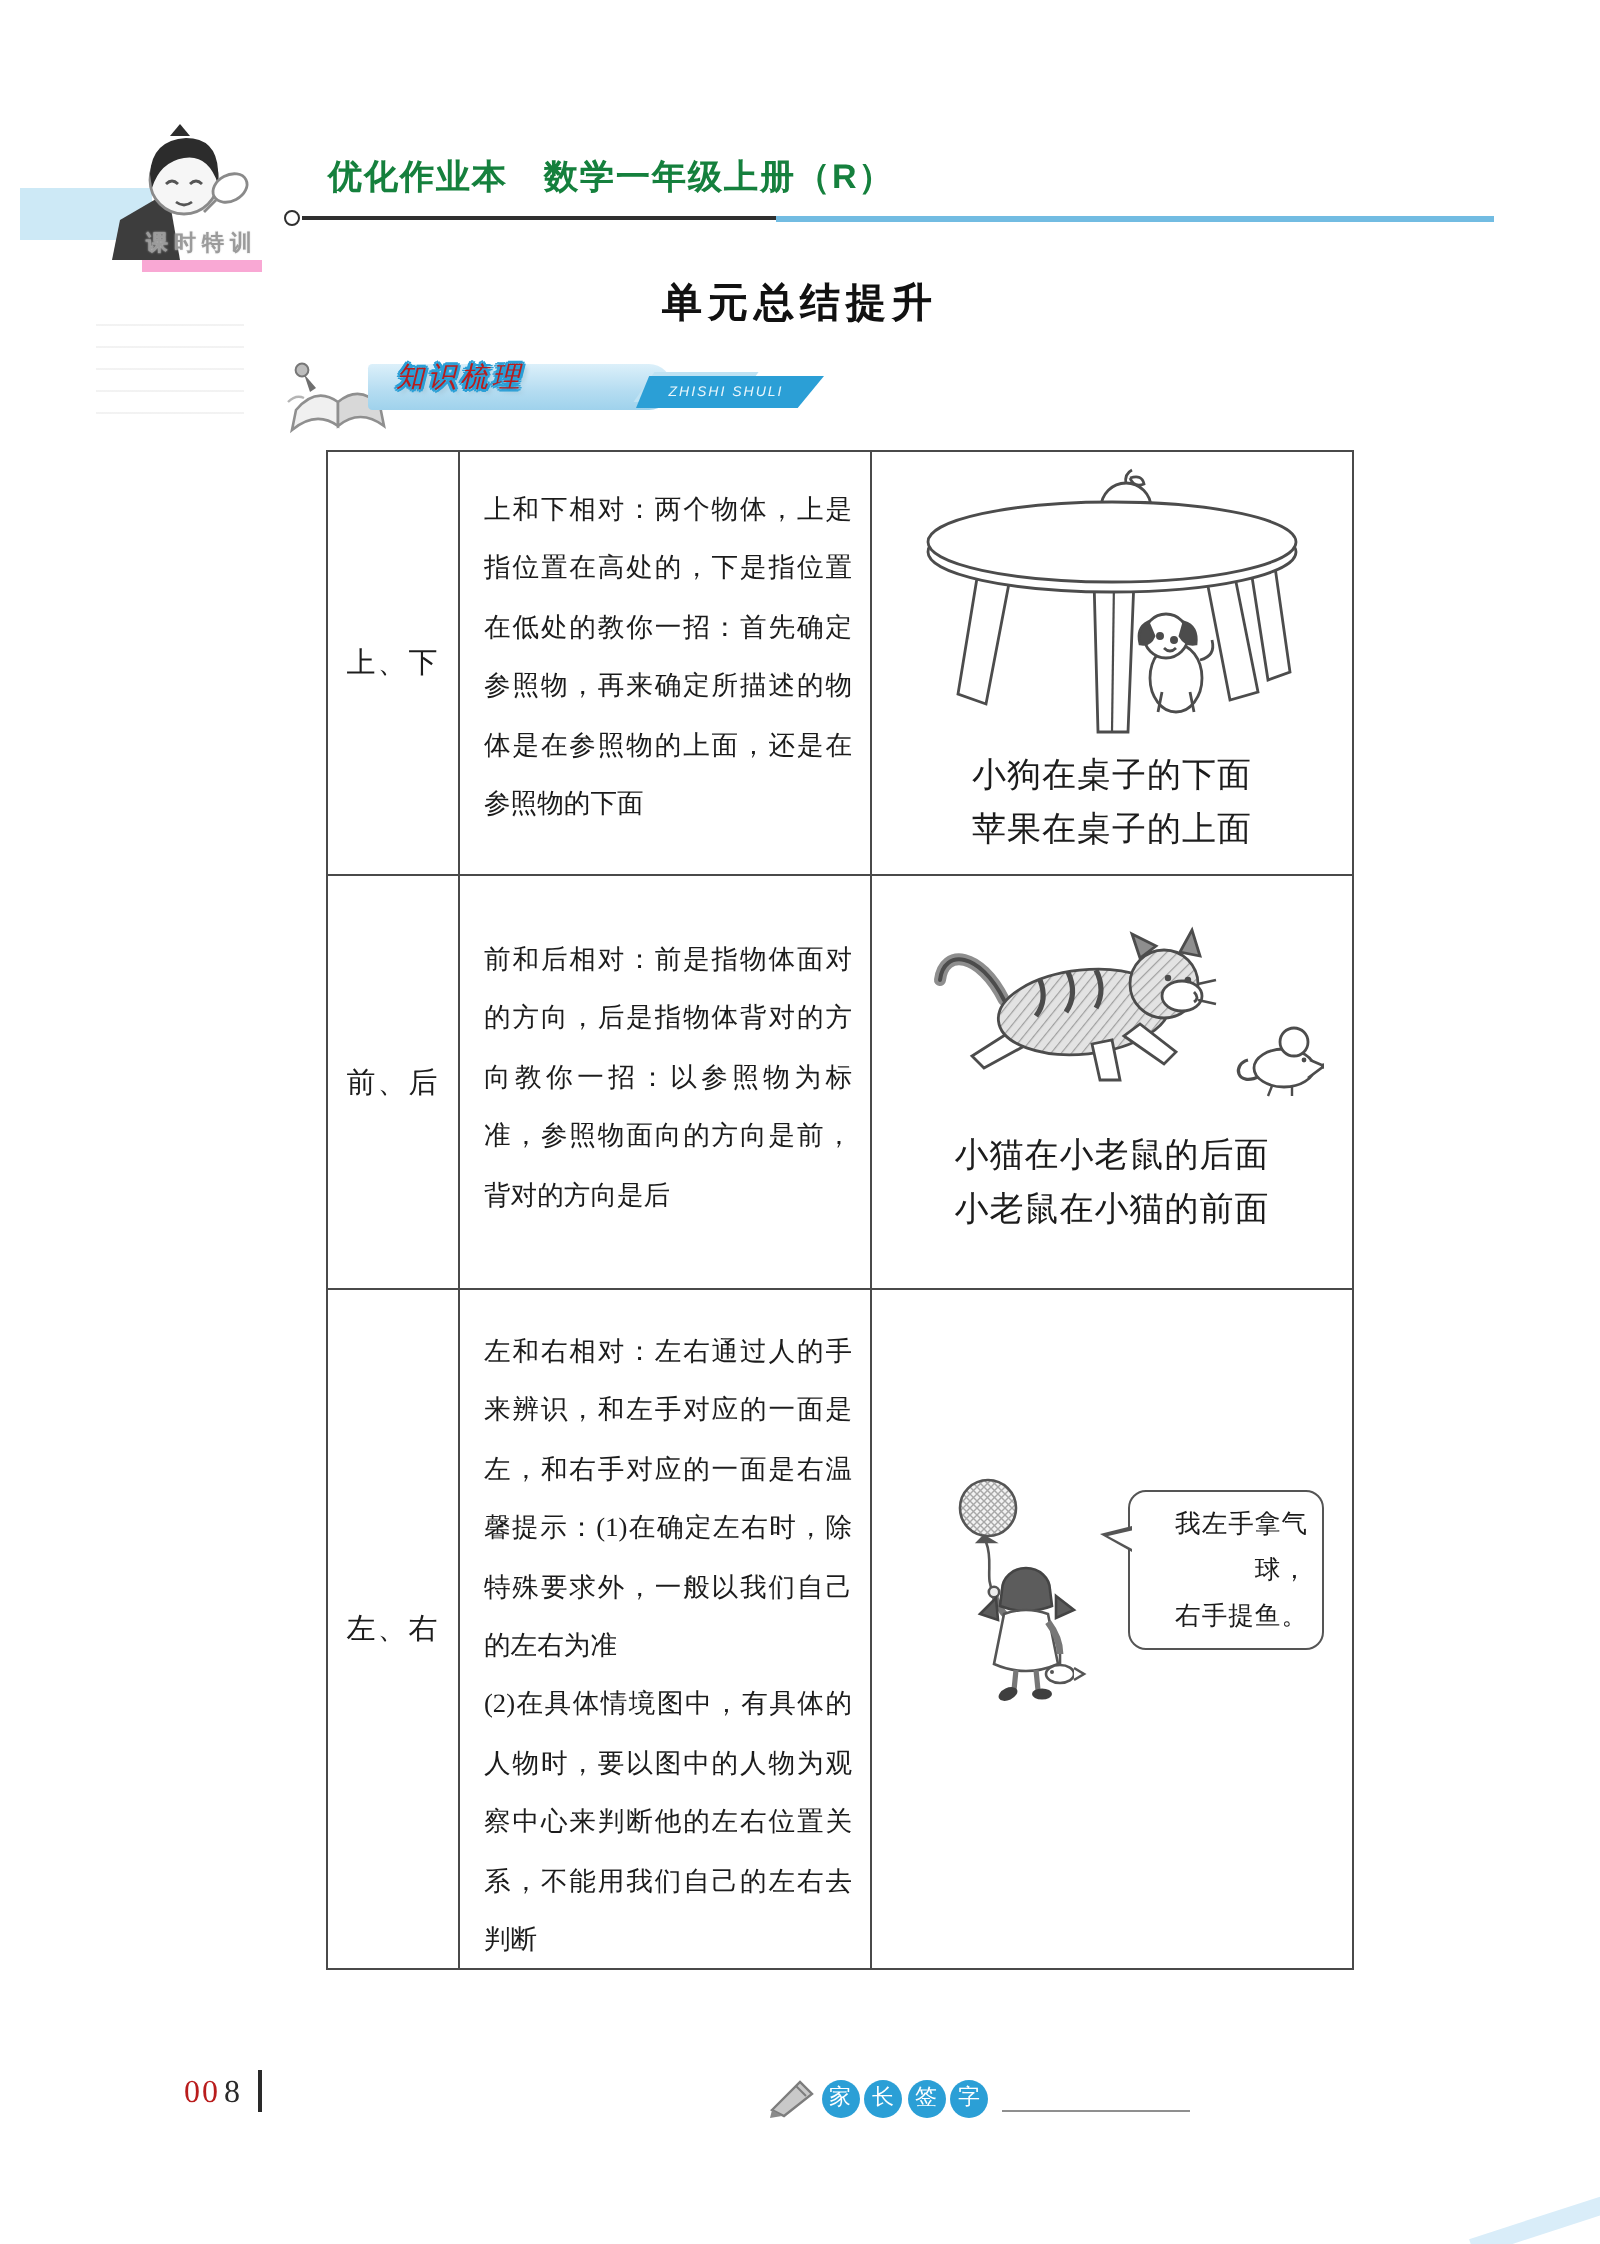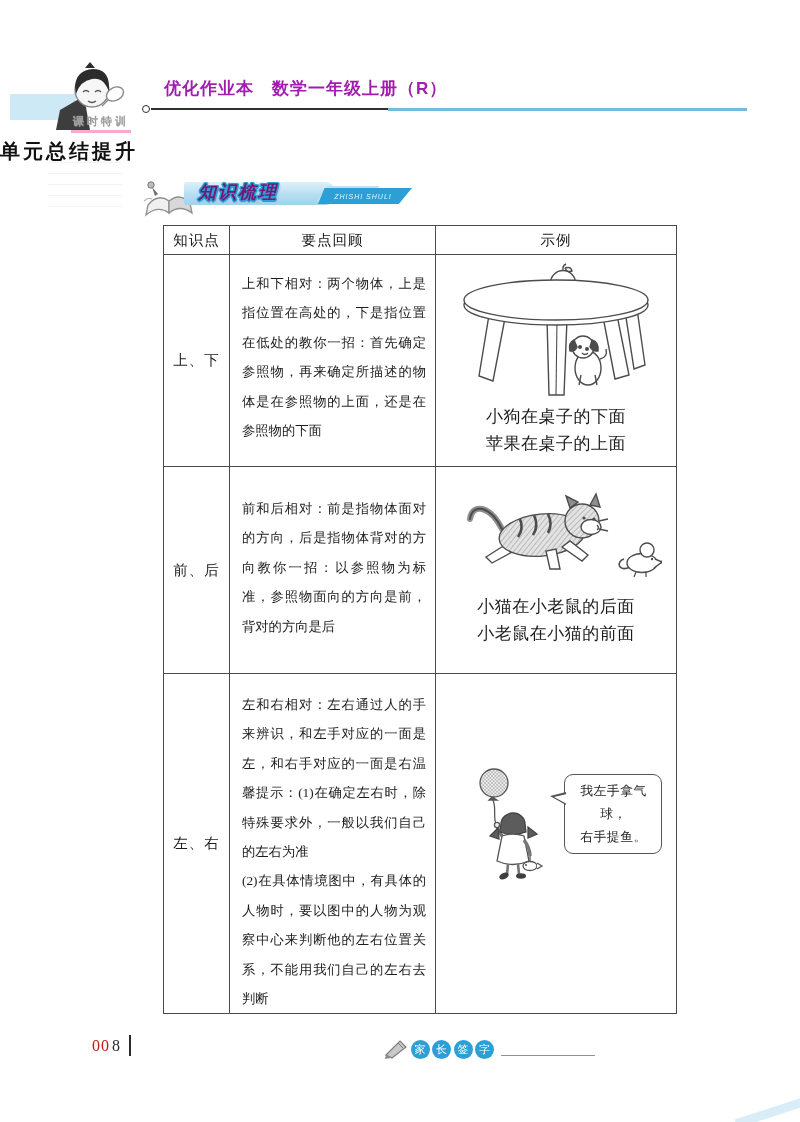--- a/index.html
+++ b/index.html
@@ -8,51 +8,51 @@
     position:relative; width:800px; height:1122px; margin:0 auto;
     background:#ffffff; overflow:hidden;
     font-family:"Liberation Serif", serif; color:#1c1c1c;
   }
   
   .blue-bar { position:absolute; left:10px; top:94px; width:66px; height:26px; background:#cde9f6; }
   .mascot { position:absolute; left:52px; top:60px; }
   .brand-label {
     position:absolute; left:71px; top:114px; font-family:"Liberation Sans",sans-serif;
     font-size:11px; font-weight:bold; color:#9b9b9b; letter-spacing:3px;
-    text-shadow:0 0 1px #d8d8d8; border-bottom:3px solid #f9a8d4; padding:0 2px 1px 2px;
+    text-shadow:0 0 1px #d8d8d8; border-bottom:6px solid #f9a8d4; padding:0 2px 1px 2px;
   }
   .header-title {
     position:absolute; left:164px; top:77px; font-family:"Liberation Sans",sans-serif;
-    font-size:17px; font-weight:bold; letter-spacing:1px; color:#a21caf;
+    font-size:17px; font-weight:bold; letter-spacing:1px; color:#15803d;
   }
   .rule-circle { position:absolute; left:142px; top:105px; width:8px; height:8px; border:1.6px solid #2f2f2f; border-radius:50%; background:#fff; }
   .rule-dark { position:absolute; left:151px; top:108px; width:237px; height:2.2px; background:#2f2f2f; }
   .rule-blue { position:absolute; left:388px; top:108px; width:359px; height:2.6px; background:#72bce2; }
   
   .doc-title {
-    position:absolute; left:0; top:138px; width:100%; 
+    position:absolute; left:0; top:138px; width:100%; text-align:center;
     font-family:"Liberation Sans",sans-serif; font-size:20px; font-weight:bold; letter-spacing:3px; color:#111;
   }
   
   .faint-lines { position:absolute; left:48px; top:162px; width:74px; height:46px;
     background:repeating-linear-gradient(#f1f1f1 0 1px, transparent 1px 11px); opacity:.9; }
   
   .banner-book { position:absolute; left:142px; top:177px; }
   .ribbon-light {
     position:absolute; left:184px; top:182px; width:152px; height:23px;
     background:linear-gradient(180deg,#dcf0fa 0%,#b4dcf1 60%,#9fd2ec 100%);
     border-radius:3px 16px 16px 3px;
   }
   .ribbon-swoosh {
     position:absolute; left:322px; top:186px; width:52px; height:15px;
     background:#bfe2f3; transform:skewX(-35deg);
   }
   .banner-label {
     position:absolute; left:198px; top:180px; font-family:"Liberation Sans",sans-serif;
-    font-size:18px; font-weight:bold; font-style:italic; letter-spacing:2px; color:#701a75;
+    font-size:14px; font-weight:normal; font-style:italic; letter-spacing:2px; color:#b91c1c;
     text-shadow:-1.5px 0 #2b9fd6, 1.5px 0 #2b9fd6, 0 -1.5px #2b9fd6, 0 1.5px #2b9fd6,
                 -1px -1px #2b9fd6, 1px 1px #2b9fd6, -1px 1px #2b9fd6, 1px -1px #2b9fd6, 2px 2px 2px #9bbccd;
   }
   .ribbon-dark {
     position:absolute; left:318px; top:188px; width:94px; height:16px; background:#2b9fd6;
     clip-path:polygon(7% 0, 100% 0, 86% 100%, 0 100%);
     display:flex; align-items:center; justify-content:center;
   }
   .ribbon-dark span {
     font-family:"Liberation Sans",sans-serif; font-size:7px; font-style:italic;
@@ -79,21 +79,21 @@
   .row-frontback { height:207px; }
   .row-leftright { height:298px; }
   .pt-pad1 { display:block; padding-top:14px; }
   .pt-pad2 { display:block; padding-top:27px; }
   .pt-pad3 { display:block; padding-top:16px; }
   .caption { font-size:17px; line-height:27px; letter-spacing:.5px; }
   
   .bubble {
     position:absolute; left:128px; top:100px; width:98px; padding:5px 7px 4px 8px;
     border:1.4px solid #555; border-radius:9px; background:#fff;
-    font-size:12.8px; line-height:23px; text-align:center; letter-spacing:.5px;
+    font-size:12.8px; line-height:23px; text-align:right; letter-spacing:.5px;
   }
   .bubble:before {
     content:""; position:absolute; left:-15px; top:17px; width:0; height:0;
     border-top:4px solid transparent; border-bottom:9px solid transparent; border-right:16px solid #555;
   }
   .bubble:after {
     content:""; position:absolute; left:-11px; top:19px; width:0; height:0;
     border-top:3px solid transparent; border-bottom:7px solid transparent; border-right:13px solid #fff;
   }
   
@@ -158,25 +158,20 @@
     <span>ZHISHI SHULI</span>
   </div>
 
   <table class="k-table">
     <colgroup>
         <col class="col-label">
         <col class="col-points">
         <col class="col-example">
       </colgroup>
     <tbody>
-        <tr>
-      <th>知识点</th>
-      <th>要点回顾</th>
-      <th>示例</th>
-    </tr>
 
     <tr class="row-updown">
       <td class="cell-label">上、下</td>
       <td class="cell-points">
         <span class="pt-pad1"></span><span>上和下相对：两个物体，上是指位置在高处的，下是指位置在低处的</span><span class="tip">教你一招：</span><span>首先确定参照物，再来确定所描述的物体是在参照物的上面，还是在参照物的下面</span>
       </td>
       <td class="cell-example">
         <svg class="ill" width="206" height="140" viewBox="0 0 206 140" style="margin-top:8px">
           <g stroke="#4c4c4c" stroke-width="1.4" fill="#ffffff">
 

